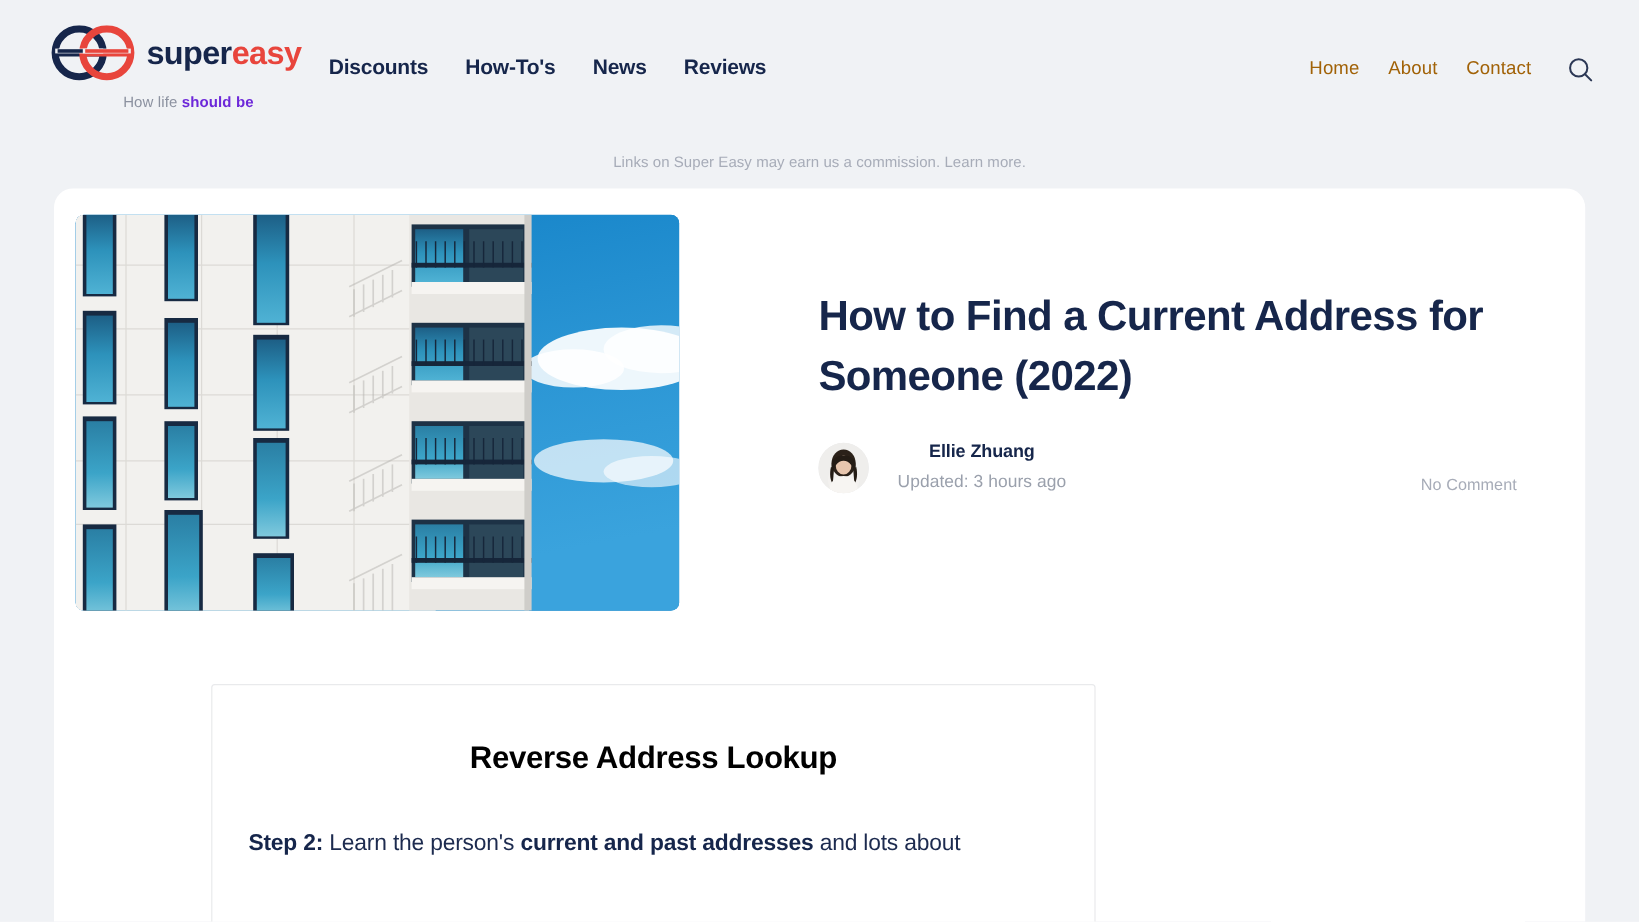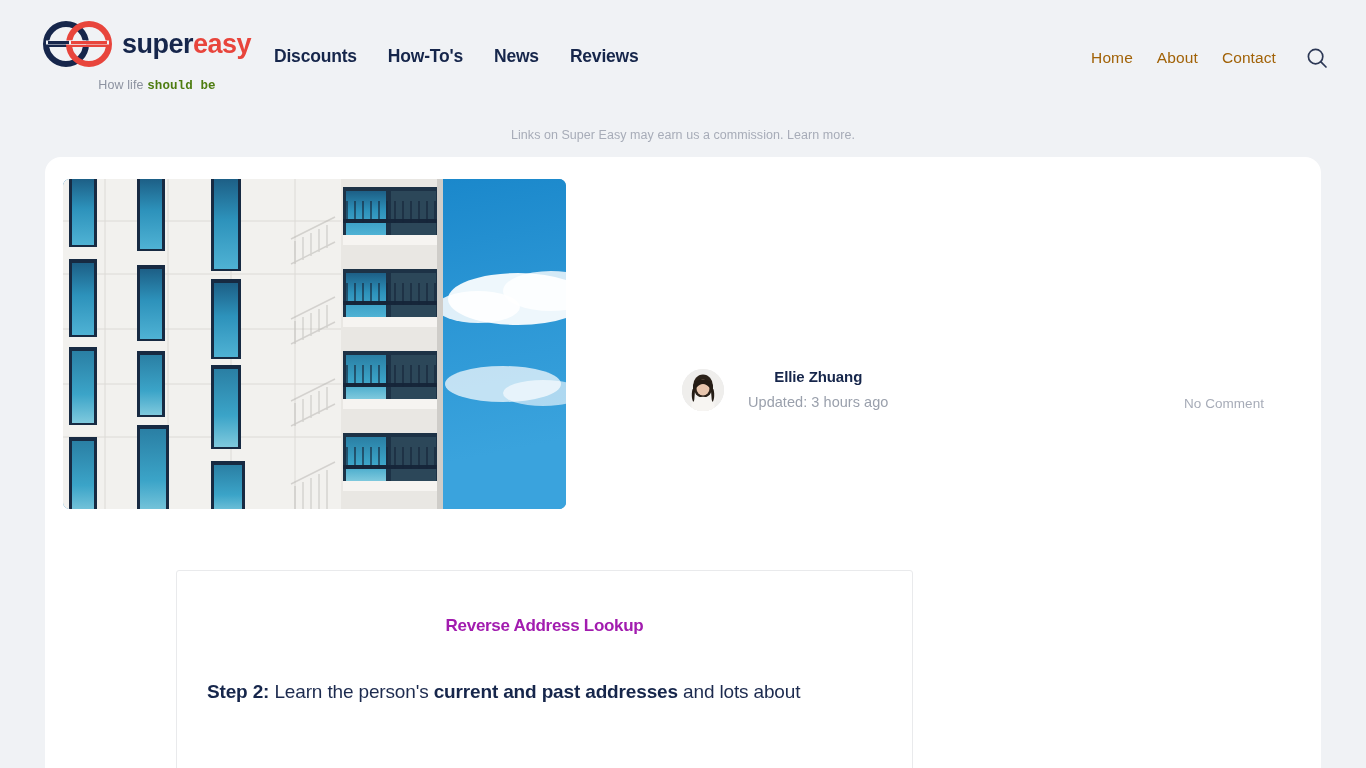--- a/index.html
+++ b/index.html
@@ -24,21 +24,21 @@
   .logo-row { display: flex; align-items: center; gap: 8px; height: 52px; }
   .logo-mark { position: relative; width: 72px; height: 46px; flex: none; }
   .logo-mark svg { display: block; }
   .logo-words { display: flex; line-height: 0.88; padding-top: 2px; }
   .logo-super { font-size: 27px; font-weight: bold; color: #16264b; letter-spacing: -0.5px; }
   .logo-easy { font-size: 27px; font-weight: bold; color: #e8453c; letter-spacing: -0.5px; }
   .logo-tag {
     margin-top: 8px; text-align: center; width: 100%;
     font-size: 12.5px; color: #8c92a0; letter-spacing: 0.1px;
   }
-  .logo-tag b { color: #4d7c0f; font-weight: bold; font-family: Liberation Mono, monospace; }
+  .logo-tag b { color: #6d28d9; font-weight: bold; }
 
   .nav-main {
     position: absolute; left: 274px; top: 46px;
     display: flex; gap: 31px; align-items: center;
   }
   .nav-main a {
     font-size: 17.5px; font-weight: bold; color: #16264b;
     text-decoration: none; letter-spacing: -0.2px; white-space: nowrap;
   }
 
@@ -103,22 +103,22 @@
 
   
   .lookup-box {
     position: absolute; left: 131px; top: 413px;
     width: 737px; min-height: 230px;
     border: 1px solid #e9eaec; border-radius: 3px;
     background: #fff;
     padding: 30px 30px 20px 30px;
   }
   .lookup-title {
-    text-align: center; font-size: 17px; font-weight: bold;
-    color: #a21caf; letter-spacing: -0.3px; margin-top: 15px;
+    text-align: center; font-size: 26px; font-weight: bold;
+    color: #000000; letter-spacing: -0.3px; margin-top: 15px;
   }
   .lookup-step {
     margin-top: 42px; font-size: 19px; line-height: 1.5;
     color: #1d2b4f; letter-spacing: -0.15px;
   }
   .lookup-step b { font-weight: bold; color: #16264b; }
 </style>
 </head>
 <body>
 
@@ -373,20 +373,23 @@
               <line x1="356" y1="268" x2="356" y2="290"></line>
             <line x1="364" y1="268" x2="364" y2="290"></line>
               <line x1="372" y1="268" x2="372" y2="290"></line>
           </g>
 
           <rect x="374" y="0" width="6" height="330" fill="#cfcdc9"></rect>
         </g>
       </svg>
     </div>
 
+    <div class="article-head">
+      <h1 class="article-title">How to Find a Current Address for Someone (2022)</h1>
+    </div>
 
     <div class="byline">
       <div class="avatar">
         <svg width="42" height="42" viewBox="0 0 42 42">
           <rect width="42" height="42" fill="#efeeec"></rect>
           <circle cx="21" cy="31" r="13" fill="#f3f1ef"></circle>
           <ellipse cx="21" cy="17" rx="10" ry="11.5" fill="#2b2119"></ellipse>
           <ellipse cx="21" cy="18.5" rx="6.6" ry="8" fill="#e8c6ae"></ellipse>
           <path d="M11 18 C11 8, 31 8, 31 18 L31 26 C29 20 26 15 21 15 C16 15 13 20 11 26 Z" fill="#241c15"></path>
           <path d="M10.5 20 C9 26 10 32 12 34 L13 22 Z" fill="#241c15"></path>

